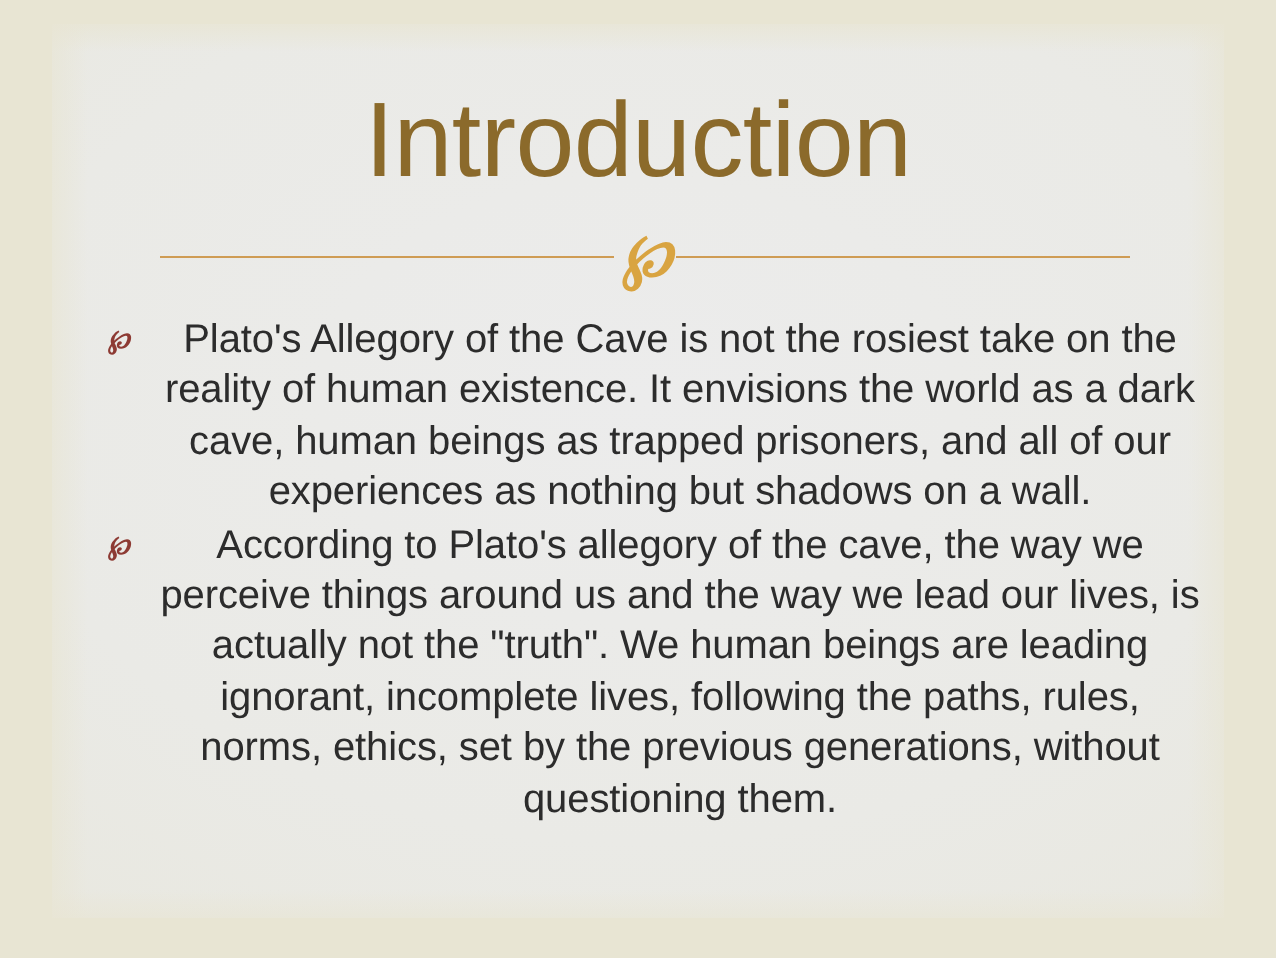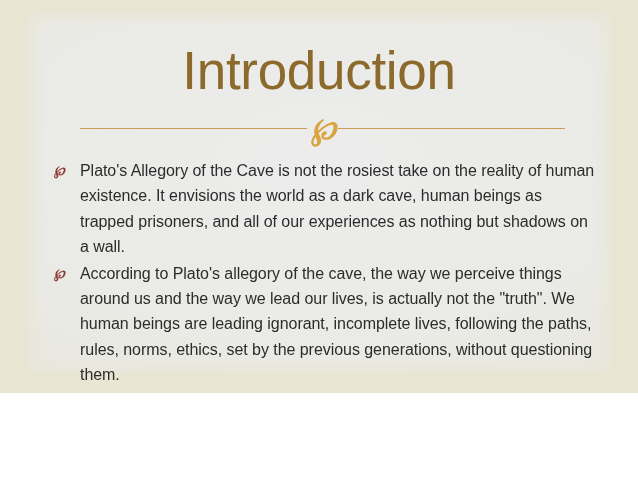--- a/index.html
+++ b/index.html
@@ -4,21 +4,21 @@
 <style>
   html, body {
     margin: 0;
     padding: 0;
     background: #ffffff;
   }
 
   .slide {
     position: relative;
     width: 638px;
-    height: 393px;
+    height: 479px;
     overflow: hidden;
     font-family: "Liberation Sans", sans-serif;
     
     background: #e8e5d3;
     box-sizing: border-box;
   }
 
   
   .slide-inner {
     position: absolute;
@@ -126,24 +126,24 @@
     font-size: 13px;
     line-height: 25px;
     color: #8d3a33;
     letter-spacing: -1px;
     text-align: left;
     padding-left: 4px;
     box-sizing: border-box;
   }
   .bullet-text {
     flex: 1 1 auto;
-    font-size: 16px;
+    font-size: 20px;
     line-height: 25.4px;
     color: #2c2c2c;
-    text-align: left;
+    text-align: center;
     letter-spacing: -0.05px;
   }
 </style>
 </head>
 <body>
 
 <div class="slide">
 
   <div class="slide-inner"></div>
   <div class="frame-fade-top"></div>

